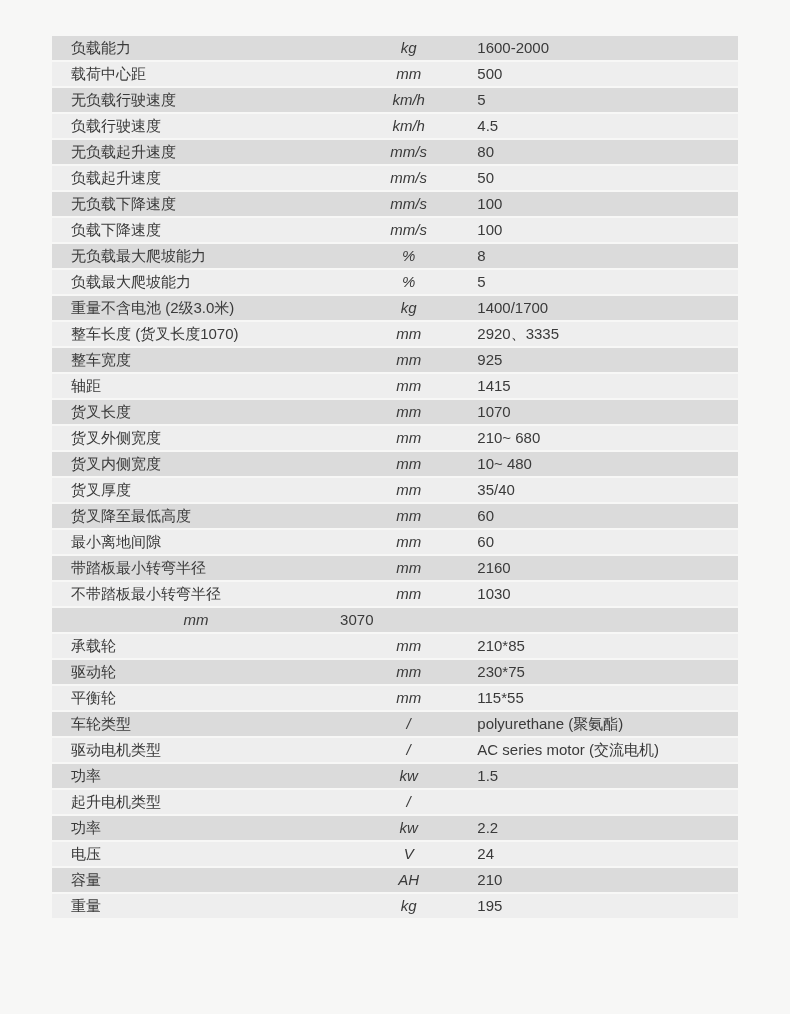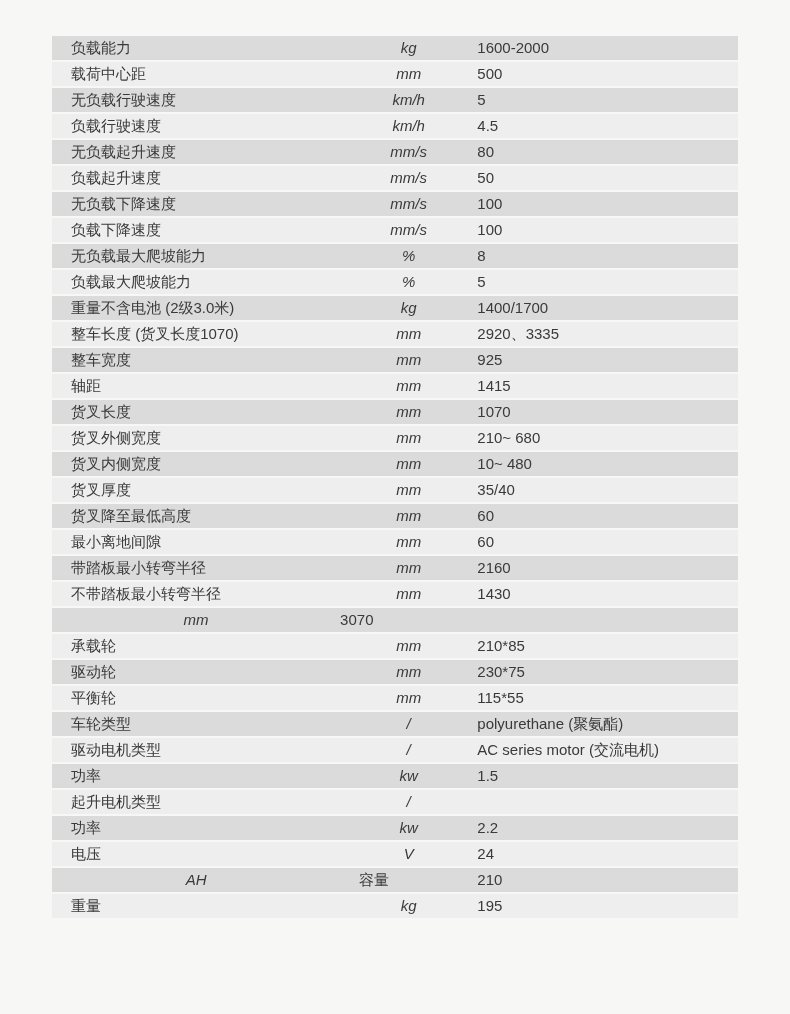--- a/index.html
+++ b/index.html
@@ -163,21 +163,21 @@
     </div>
     <div class="row odd">
       <div class="cell label">带踏板最小转弯半径</div>
       <div class="cell unit">mm</div>
       <div class="cell value">2160</div>
       <div class="cell spacer"></div>
     </div>
     <div class="row even">
       <div class="cell label">不带踏板最小转弯半径</div>
       <div class="cell unit">mm</div>
-      <div class="cell value">1430</div>
+      <div class="cell value">1030</div>
       <div class="cell spacer"></div>
     </div>
     <div class="row odd">
       <div class="cell unit">mm</div>
       <div class="cell value">3070</div>
       <div class="cell spacer"></div>
     </div>
     <div class="row even">
       <div class="cell label">承载轮</div>
       <div class="cell unit">mm</div>
@@ -225,22 +225,22 @@
       <div class="cell value">2.2</div>
       <div class="cell spacer"></div>
     </div>
     <div class="row even">
       <div class="cell label">电压</div>
       <div class="cell unit">V</div>
       <div class="cell value">24</div>
       <div class="cell spacer"></div>
     </div>
     <div class="row odd">
+      <div class="cell label">容量</div>
       <div class="cell unit">AH</div>
-      <div class="cell label">容量</div>
       <div class="cell value">210</div>
       <div class="cell spacer"></div>
     </div>
     <div class="row even">
       <div class="cell label">重量</div>
       <div class="cell unit">kg</div>
       <div class="cell value">195</div>
       <div class="cell spacer"></div>
     </div>
   </div>

